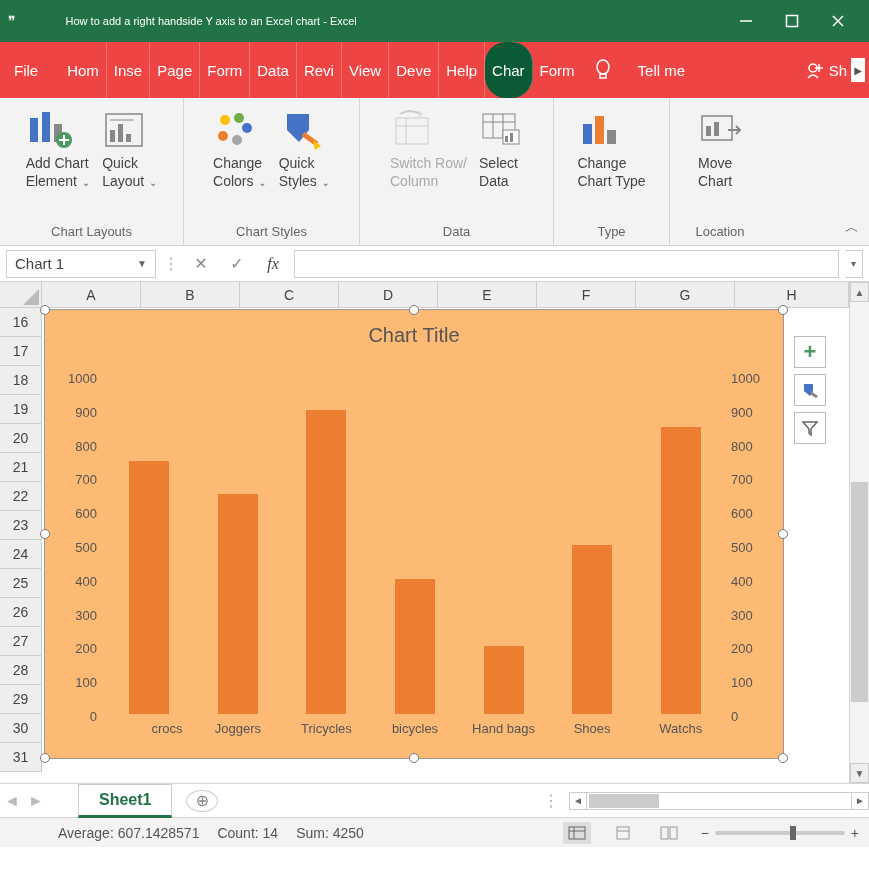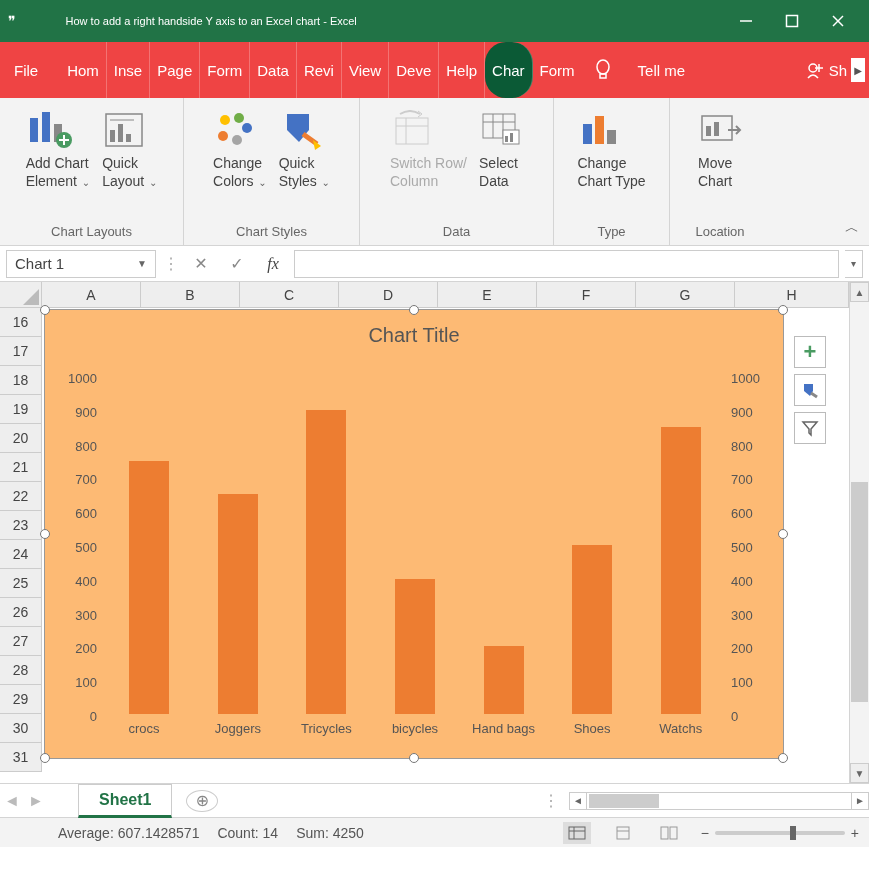--- a/index.html
+++ b/index.html
@@ -402,21 +402,21 @@
         <div class="ylabel-r" style="top: 203.2px;">600</div>
         <div class="ylabel" style="top: 169.4px;">700</div>
         <div class="ylabel-r" style="top: 169.4px;">700</div>
         <div class="ylabel" style="top: 135.6px;">800</div>
         <div class="ylabel-r" style="top: 135.6px;">800</div>
         <div class="ylabel" style="top: 101.8px;">900</div>
         <div class="ylabel-r" style="top: 101.8px;">900</div>
         <div class="ylabel" style="top: 68px;">1000</div>
         <div class="ylabel-r" style="top: 68px;">1000</div>
         <div class="bar" style="left: 84.2857px; height: 253.5px; bottom: 44px; background: rgb(237, 125, 49);"></div>
-        <div class="catlabel" style="left: 99px;">crocs</div>
+        <div class="catlabel" style="left: 122px;">crocs</div>
         <div class="bar" style="left: 172.857px; height: 219.7px; bottom: 44px; background: rgb(237, 125, 49);"></div>
         <div class="catlabel" style="left: 192.857px;">Joggers</div>
         <div class="bar" style="left: 261.429px; height: 304.2px; bottom: 44px; background: rgb(237, 125, 49);"></div>
         <div class="catlabel" style="left: 281.429px;">Tricycles</div>
         <div class="bar" style="left: 350px; height: 135.2px; bottom: 44px; background: rgb(237, 125, 49);"></div>
         <div class="catlabel" style="left: 370px;">bicycles</div>
         <div class="bar" style="left: 438.571px; height: 67.6px; bottom: 44px; background: rgb(237, 125, 49);"></div>
         <div class="catlabel" style="left: 458.571px;">Hand bags</div>
         <div class="bar" style="left: 527.143px; height: 169px; bottom: 44px; background: rgb(237, 125, 49);"></div>
         <div class="catlabel" style="left: 547.143px;">Shoes</div>

